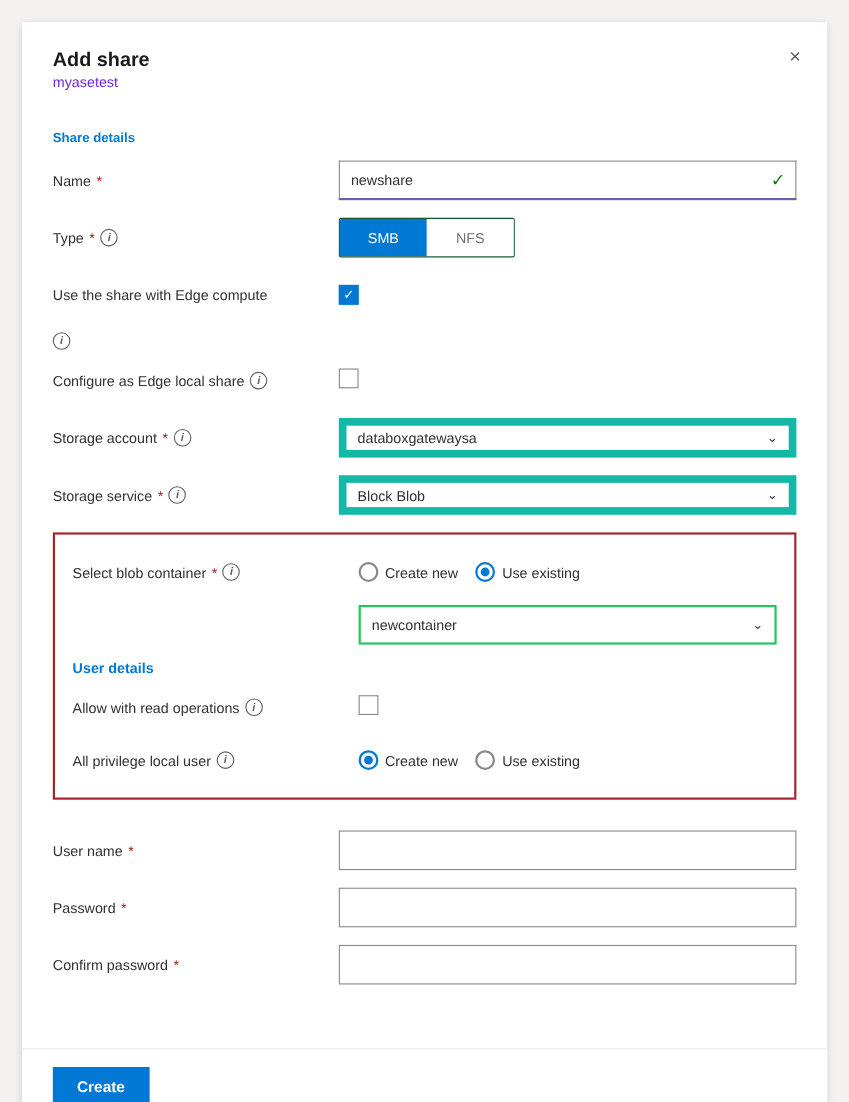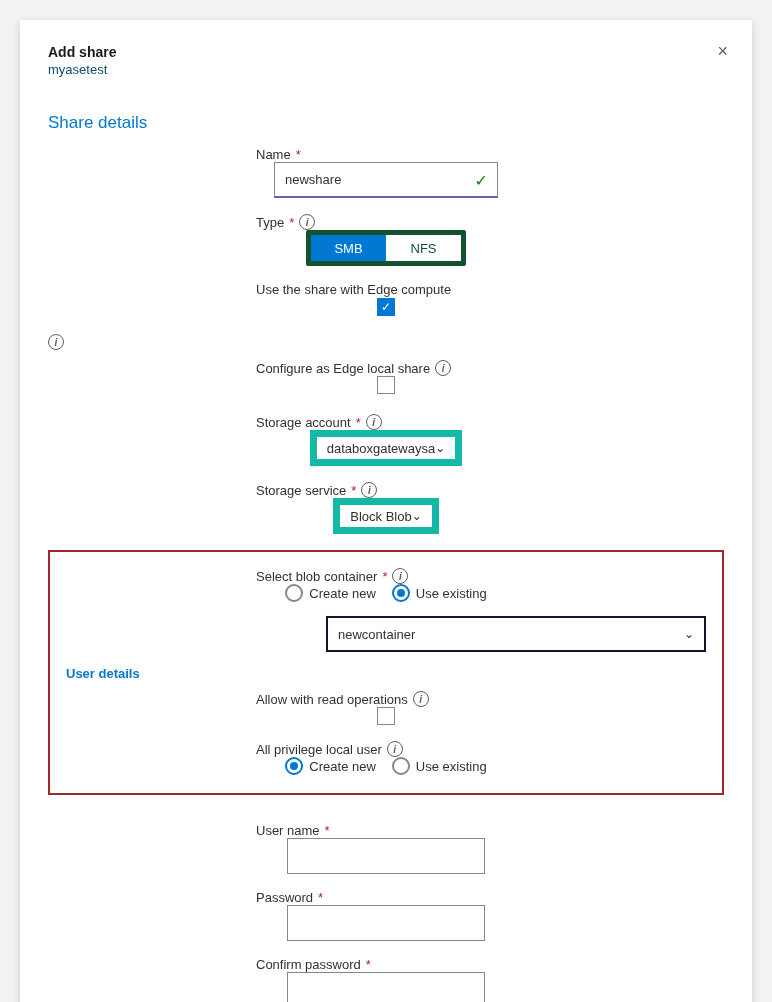--- a/index.html
+++ b/index.html
@@ -19,57 +19,56 @@
       box-shadow: 0 2px 8px rgba(0,0,0,0.15);
       display: flex;
       flex-direction: column;
     }
     .panel-header {
       padding: 24px 28px 12px 28px;
       border-bottom: none;
       position: relative;
     }
     .panel-title {
-      font-size: 14px;
+      font-size: 18px;
       font-weight: 600;
       color: #1a1a1a;
     }
     .panel-subtitle {
       font-size: 13px;
-      color: #0c4a6e;
+      color: #6d28d9;
       margin-top: 2px;
     }
     .close-btn {
       position: absolute;
       top: 22px;
       right: 24px;
       font-size: 18px;
       color: #605e5c;
       cursor: pointer;
       background: none;
       border: none;
       line-height: 1;
     }
     .panel-body {
       padding: 16px 28px;
       flex: 1;
     }
     .section-title {
-      font-size: 17px;
-      font-weight: 400;
+      font-size: 12px;
+      font-weight: 700;
       color: #0078d4;
       margin-bottom: 14px;
       margin-top: 8px;
     }
     .form-row {
       display: flex;
       align-items: center;
       margin-bottom: 16px;
       min-height: 36px;
-      flex-direction: column;
     }
     .form-label {
       width: 260px;
       font-size: 13px;
       color: #323130;
       flex-shrink: 0;
       display: flex;
       align-items: center;
       gap: 5px;
     }
@@ -117,41 +116,41 @@
       font-size: 16px;
     }
     .input-with-check .text-input {
       padding-right: 36px;
     }
     
     .type-toggle {
       display: flex;
       align-items: center;
       height: 36px;
-      border: 5px solid #14532d;
+      border: 1px solid #14532d;
       border-radius: 2px;
       overflow: hidden;
       width: 160px;
     }
     .toggle-option {
       flex: 1;
       height: 100%;
       display: flex;
       align-items: center;
       justify-content: center;
       font-size: 13px;
       cursor: pointer;
     }
     .toggle-option.active {
       background: #0078d4;
       color: #fff;
     }
     .toggle-option.inactive {
       background: #fff;
-      color: #14532d;
+      color: #737373;
     }
     
     .checkbox-custom {
       width: 18px;
       height: 18px;
       border: 1px solid #8a8886;
       display: inline-flex;
       align-items: center;
       justify-content: center;
       cursor: pointer;
@@ -234,21 +233,21 @@
     .user-details-title {
       font-size: 13px;
       font-weight: 600;
       color: #0078d4;
       margin-bottom: 10px;
     }
     
     .container-dropdown {
       width: 100%;
       height: 36px;
-      border: 2px solid #0f172a;
+      border: 2px solid #22c55e;
       padding: 0 10px;
       font-size: 13px;
       color: #323130;
       background: #fff;
       display: flex;
       align-items: center;
       justify-content: space-between;
       cursor: pointer;
       margin-top: 8px;
       margin-left: 0;

